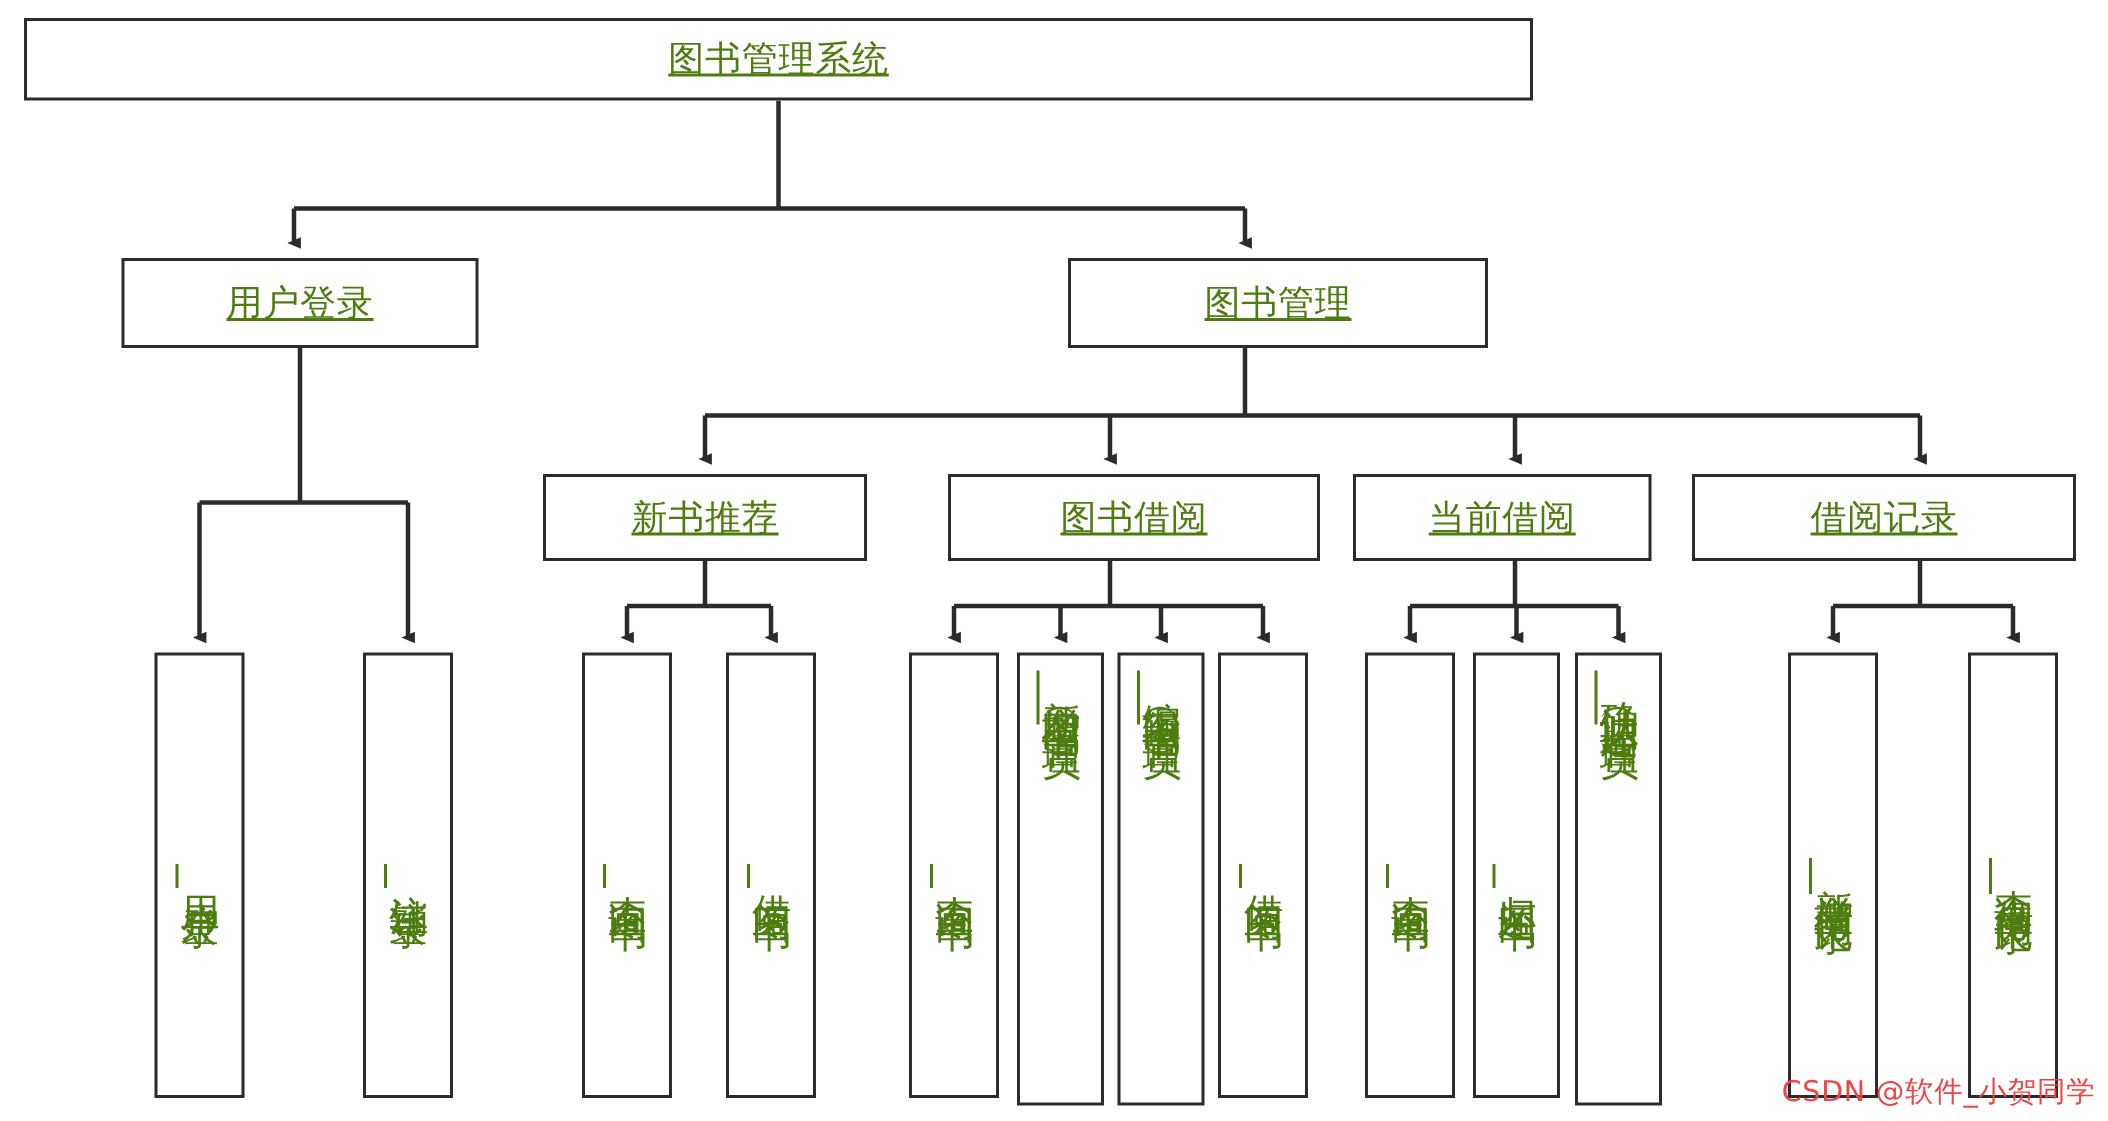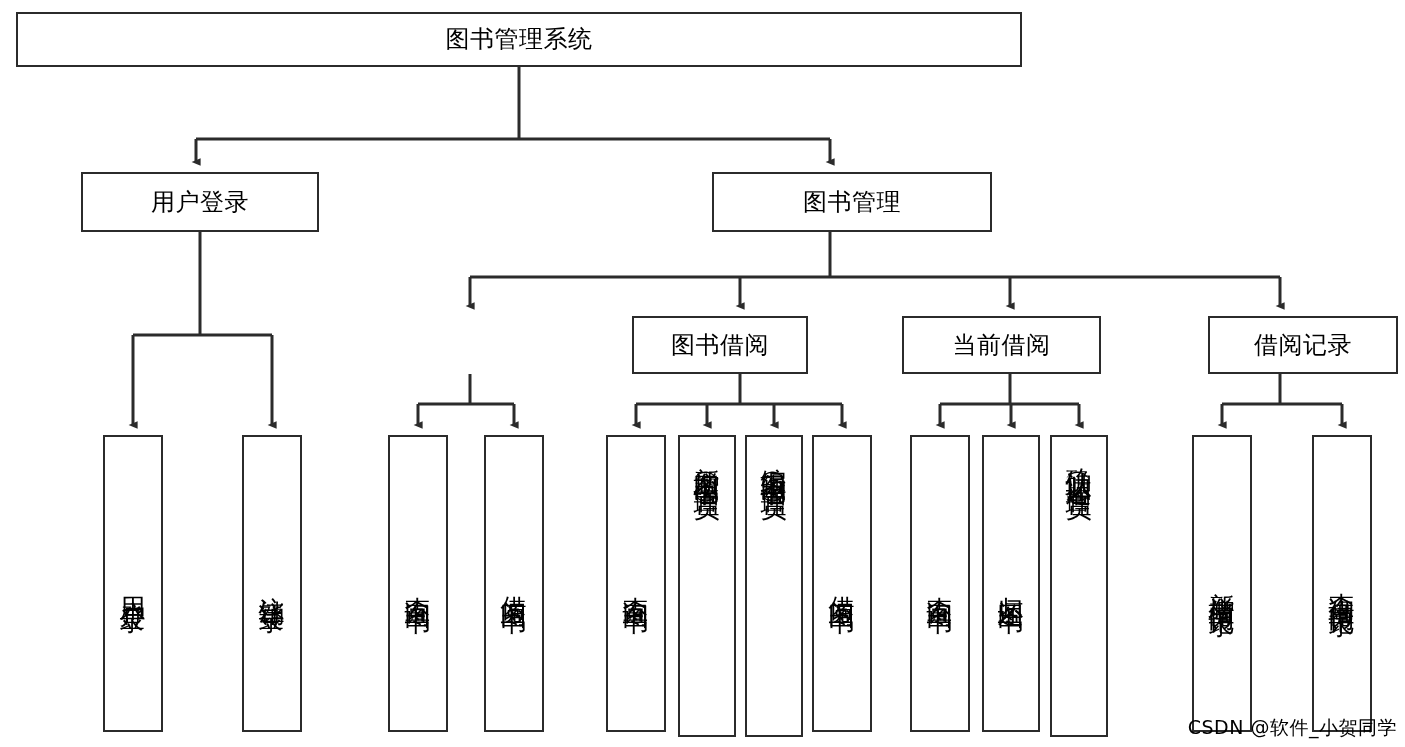--- a/index.html
+++ b/index.html
@@ -25,22 +25,23 @@
     height: 747px;
   }
   .node {
     position: absolute;
     box-sizing: border-box;
     background: #ffffff;
     border: 2.5px solid #2b2b2b;
     display: flex;
     align-items: center;
     justify-content: center;
-    color: #000000;
+    color: #4d7c0f;
     z-index: 3;
+    text-decoration: underline;
   }
   .node .label {
     display: block;
     text-align: center;
     line-height: 1.02;
     letter-spacing: 0.5px;
     white-space: nowrap;
   }
   
   .node.horiz .label {
@@ -63,21 +64,21 @@
   
   .node.vert.centred {
     align-items: center;
     padding-top: 0;
   }
   #watermark {
     position: absolute;
     right: 8px;
     bottom: 6px;
     font-size: 19px;
-    color: #000000;
+    color: #ef4444;
     letter-spacing: 0.5px;
     z-index: 5;
     white-space: nowrap;
   }
 </style>
 </head>
 <body>
 
 <div id="diagram-root">
 
@@ -135,27 +136,30 @@
     <span class="label">图书管理系统</span>
   </div>
 
   <div class="node horiz" style="left:81px; top:172px; width:238px; height:60px;">
     <span class="label">用户登录</span>
   </div>
   <div class="node horiz" style="left:712px; top:172px; width:280px; height:60px;">
     <span class="label">图书管理</span>
   </div>
 
-  <div class="node horiz" style="left:632px; top:316px; width:176px; height:58px;">
+  <div class="node horiz" style="left:362px; top:316px; width:216px; height:58px;">
+    <span class="label">新书推荐</span>
+  </div>
+  <div class="node horiz" style="left:632px; top:316px; width:248px; height:58px;">
     <span class="label">图书借阅</span>
   </div>
   <div class="node horiz" style="left:902px; top:316px; width:199px; height:58px;">
     <span class="label">当前借阅</span>
   </div>
-  <div class="node horiz" style="left:1208px; top:316px; width:190px; height:58px;">
+  <div class="node horiz" style="left:1128px; top:316px; width:256px; height:58px;">
     <span class="label">借阅记录</span>
   </div>
 
   <div class="node vert centred" style="left:103px; top:435px; width:60px; height:297px;">
     <span class="label">用户登录</span>
   </div>
   <div class="node vert centred" style="left:242px; top:435px; width:60px; height:297px;">
     <span class="label">注销登录</span>
   </div>
   <div class="node vert centred" style="left:388px; top:435px; width:60px; height:297px;">

